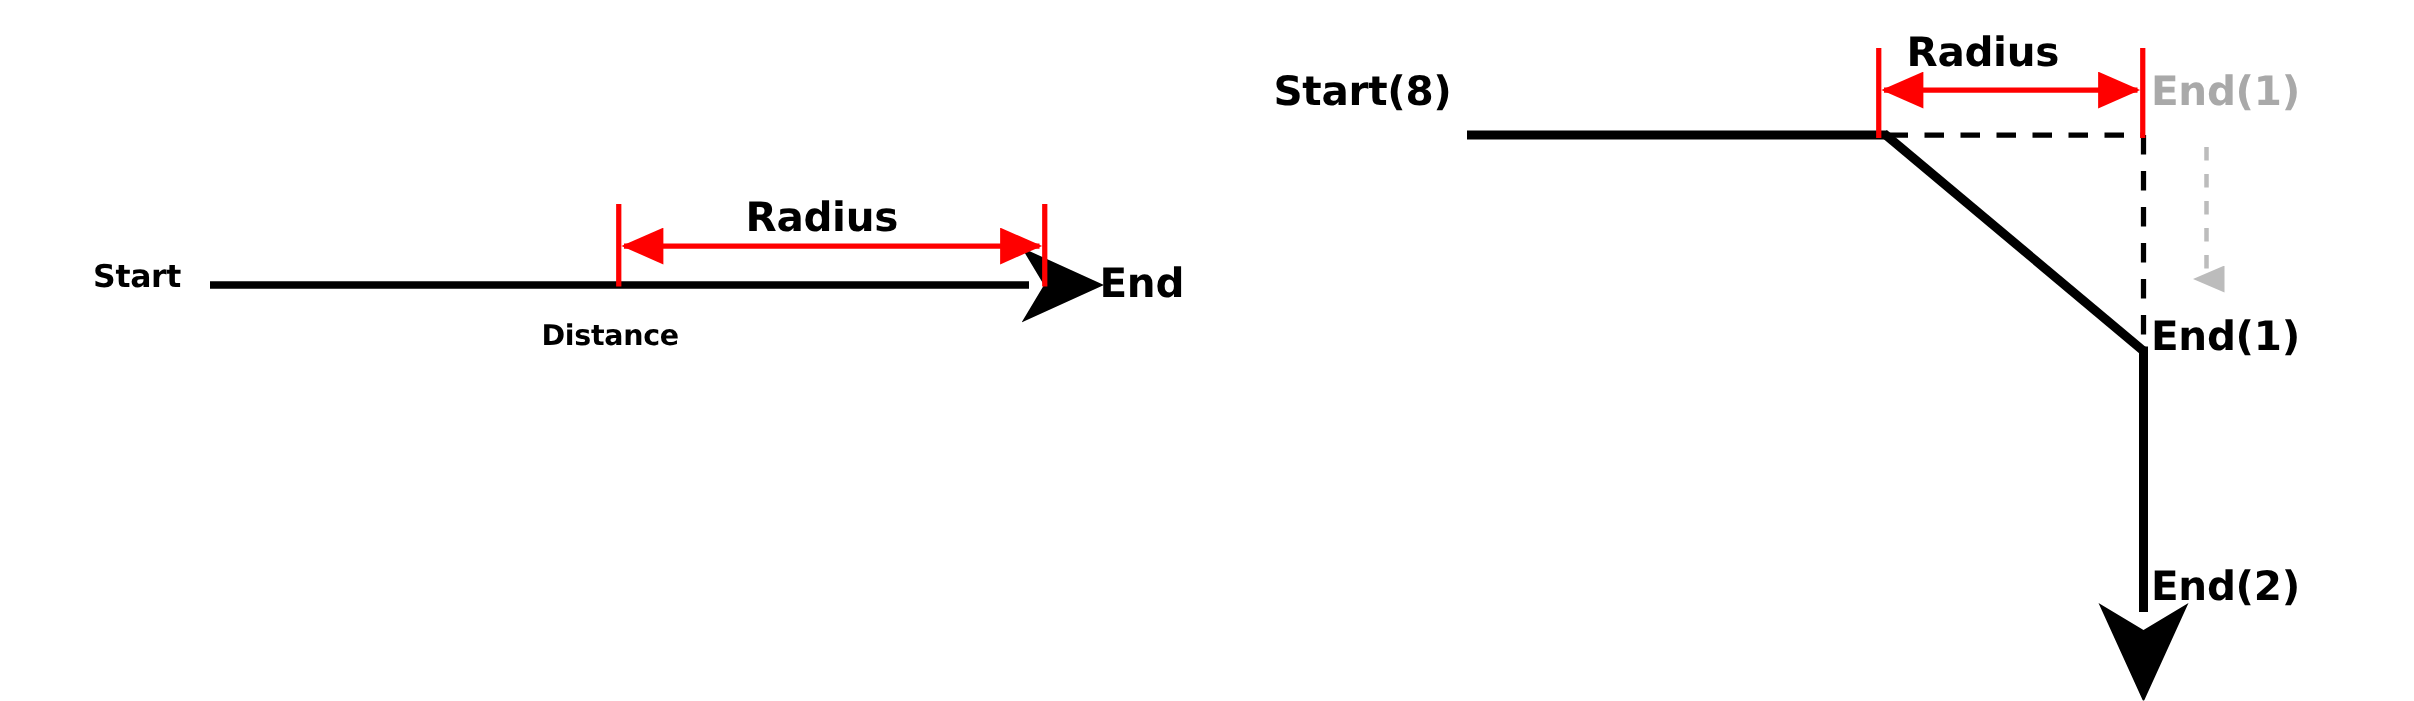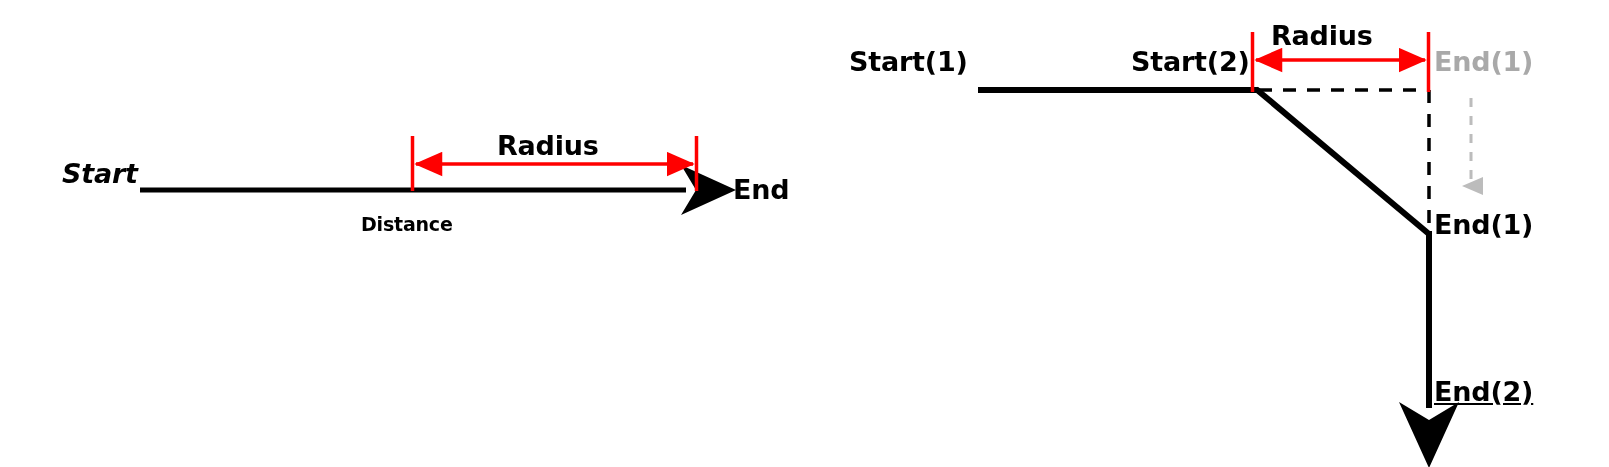--- a/index.html
+++ b/index.html
@@ -85,33 +85,32 @@
       <line x1="1252.5" y1="32" x2="1252.5" y2="92" stroke="#ff0000" stroke-width="3.5"></line>
 
       <line x1="1428.5" y1="32" x2="1428.5" y2="92" stroke="#ff0000" stroke-width="3.5"></line>
 
       <line x1="1256" y1="60" x2="1425" y2="60" stroke="#ff0000" stroke-width="3.5" marker-start="url(#redArrowStart)" marker-end="url(#redArrowEnd)"></line>
 
       <line x1="1471" y1="98" x2="1471" y2="186" stroke="#bcbcbc" stroke-width="3" stroke-dasharray="9,9" marker-end="url(#grayArrow)"></line>
     </g>
   </svg>
 
-  <div class="lbl" style="left:62px; top:160px; font-size:27px;font-style:italic;">Start</div>
+  <div class="lbl" style="left:62px; top:174px; font-size:21px;">Start</div>
 
   <div class="lbl" style="left:733px; top:176px; font-size:27px;">End</div>
 
   <div class="lbl" style="left:497px; top:132px; font-size:27px;">Radius</div>
 
   <div class="lbl" style="left:361px; top:215px; font-size:19px;">Distance</div>
 
-  <div class="lbl" style="left:849px; top:48px; font-size:27px;">Start(1)</div>
+  <div class="lbl" style="left:849px; top:48px; font-size:27px;">Start(8)</div>
 
-  <div class="lbl" style="left:1131px; top:48px; font-size:27px;">Start(2)</div>
 
   <div class="lbl" style="left:1271px; top:22px; font-size:27px;">Radius</div>
 
   <div class="lbl lbl-gray" style="left:1434px; top:48px; font-size:27px;">End(1)</div>
 
   <div class="lbl" style="left:1434px; top:211px; font-size:27px;">End(1)</div>
 
-  <div class="lbl" style="left:1434px; top:378px; font-size:27px;text-decoration:underline;">End(2)</div>
+  <div class="lbl" style="left:1434px; top:378px; font-size:27px;">End(2)</div>
 
 </div>
 
 </body></html>

